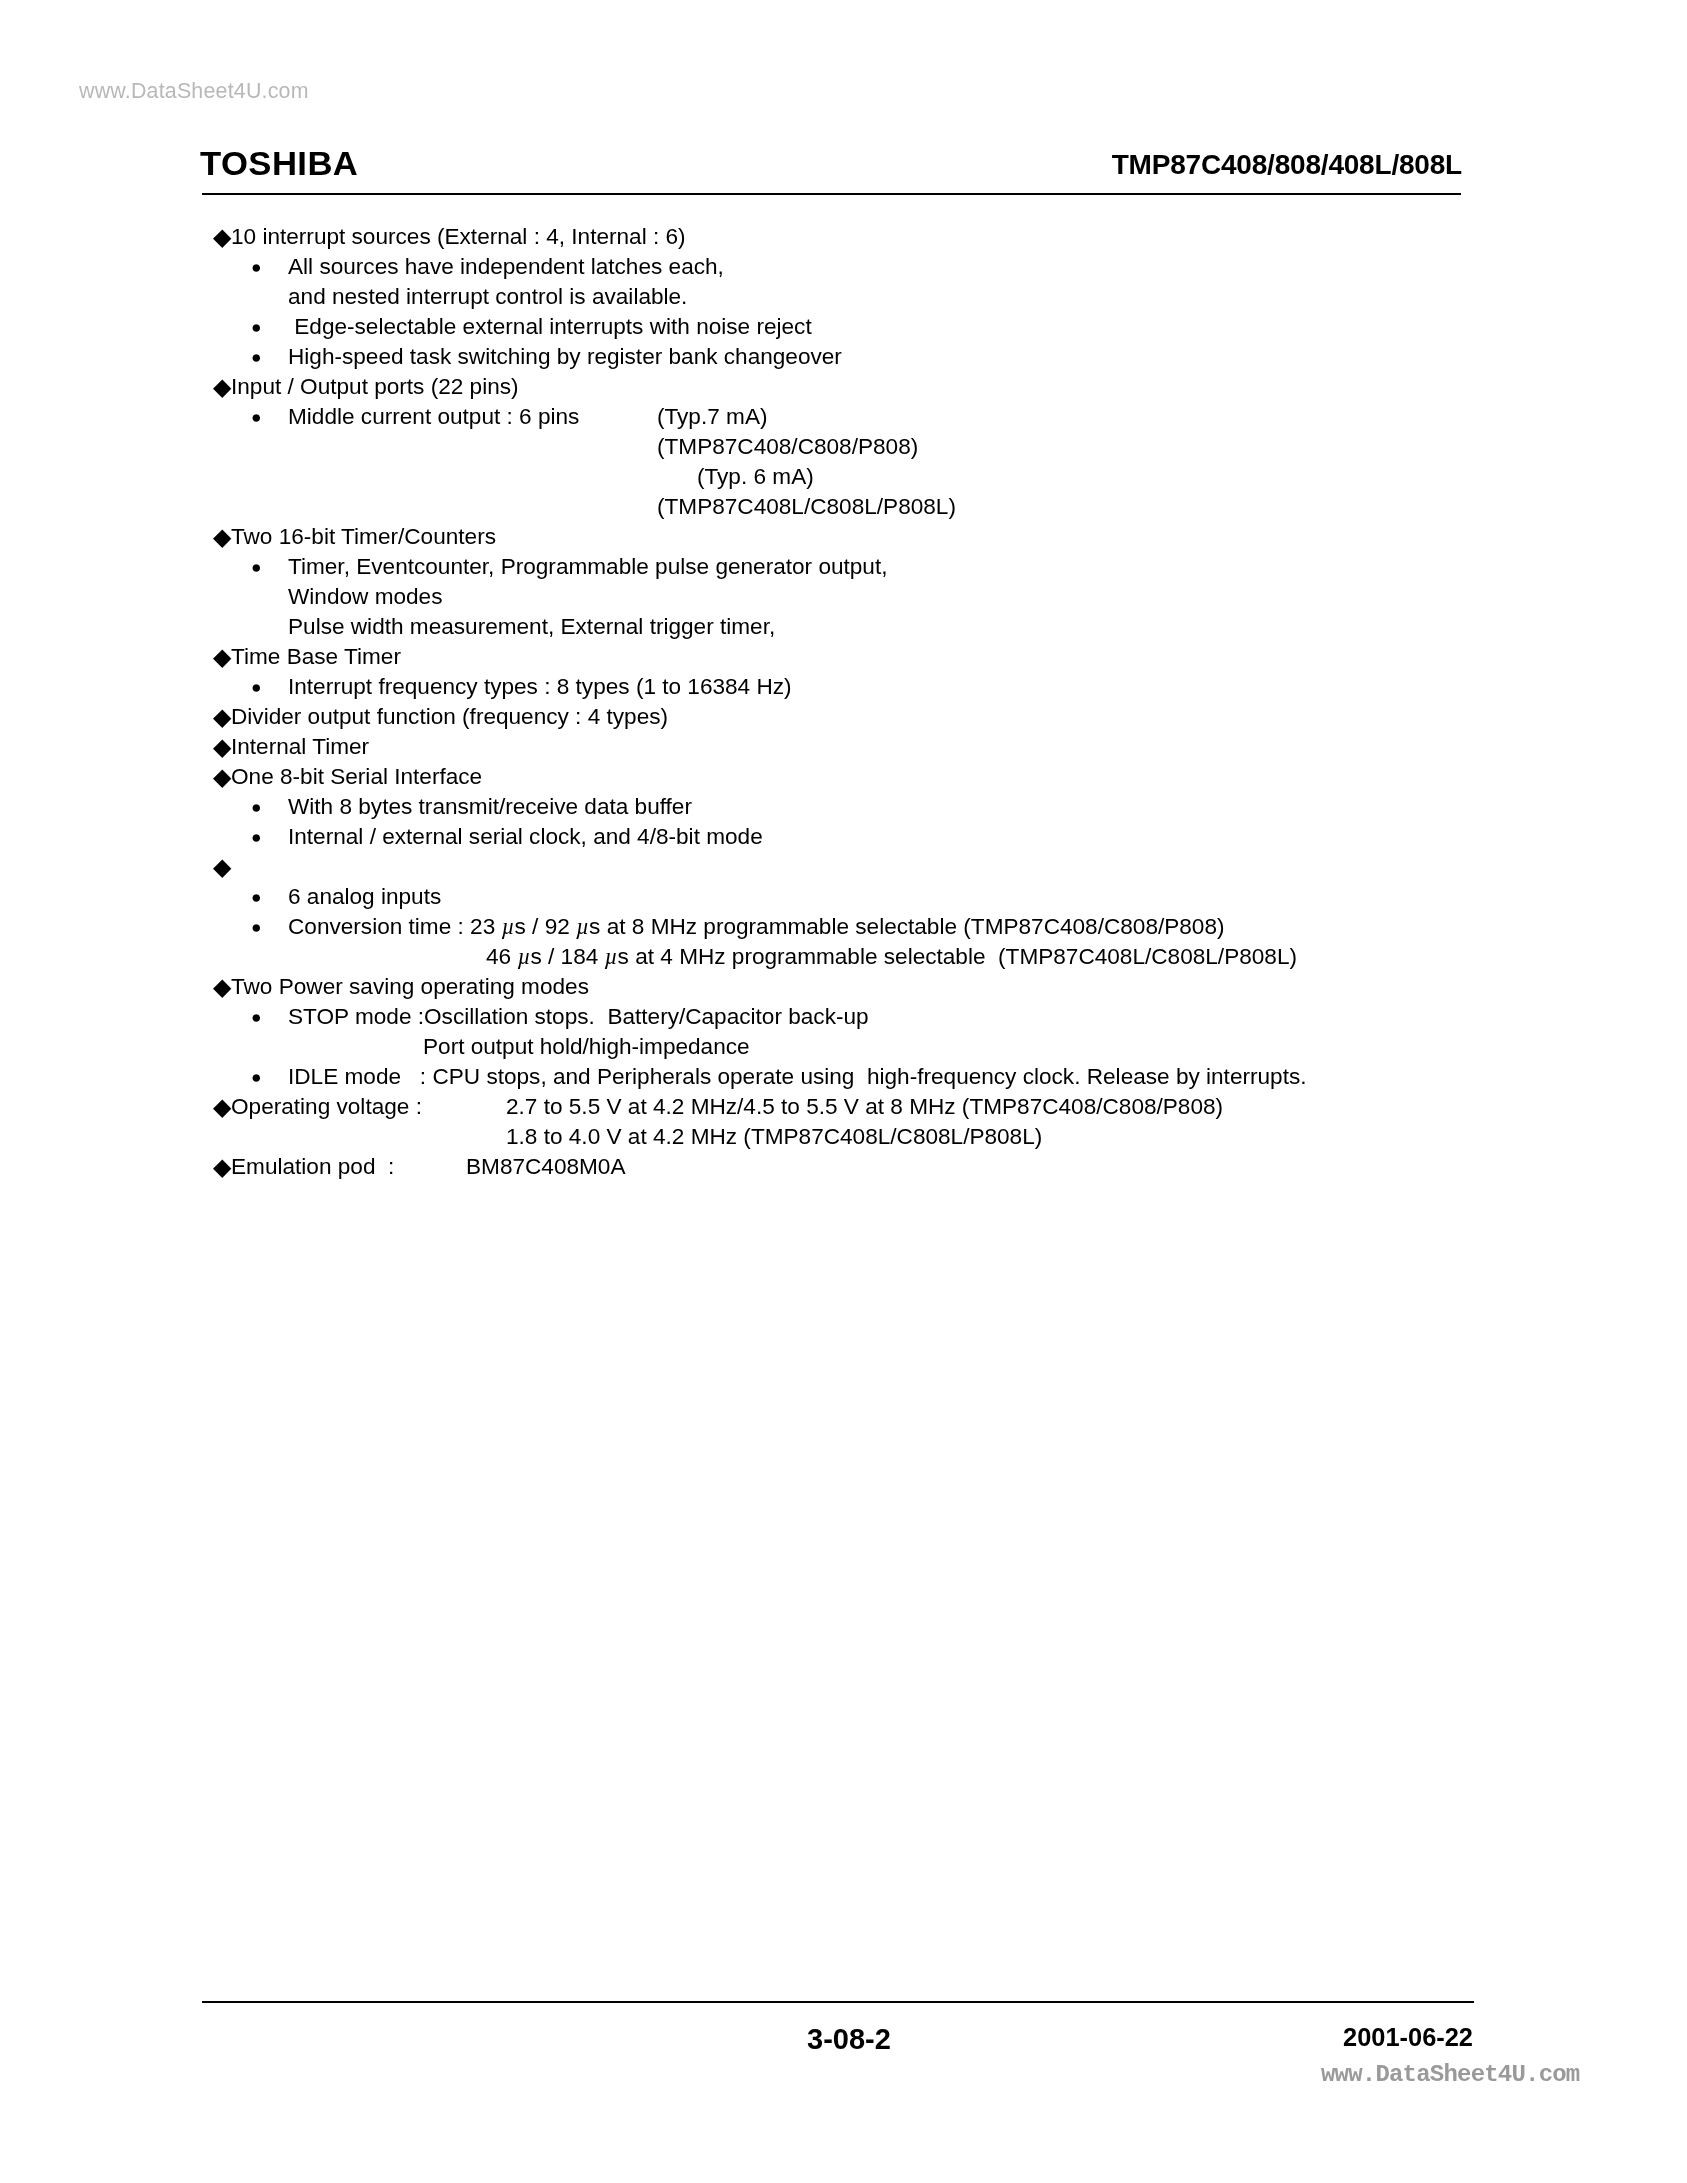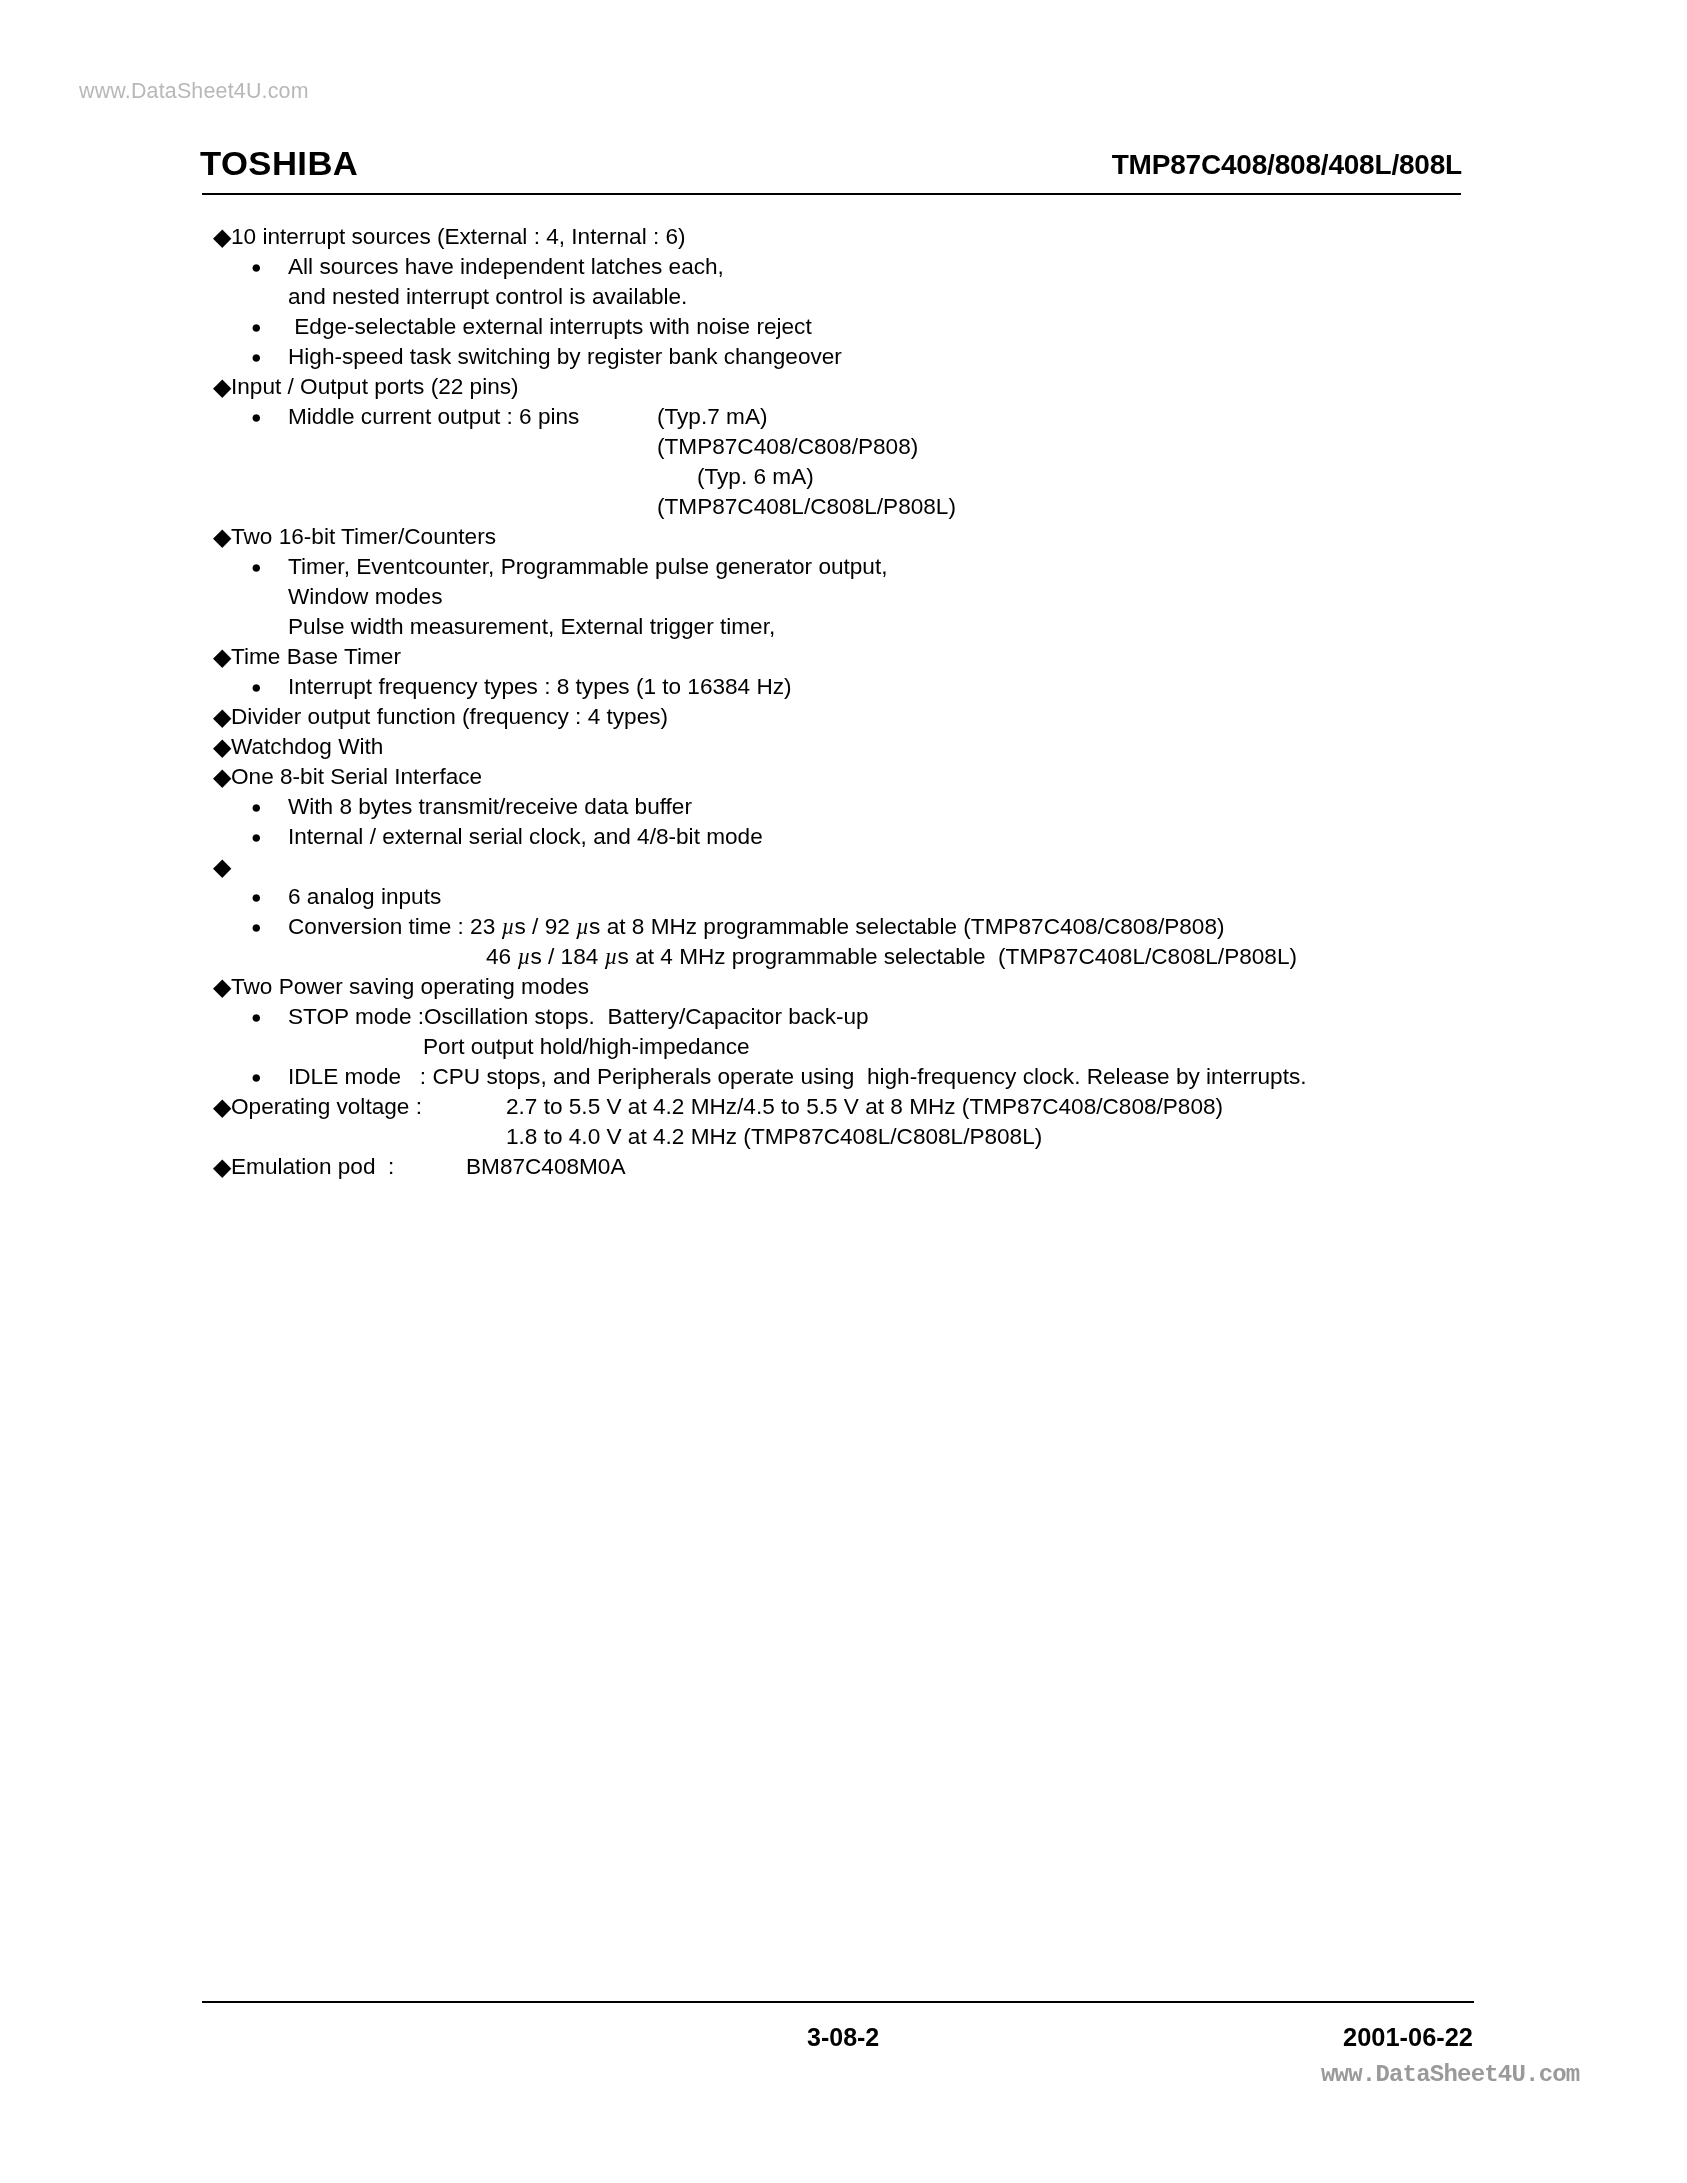--- a/index.html
+++ b/index.html
@@ -15,21 +15,21 @@
   .rule.top { left: 202px; top: 193px; width: 1259px; height: 2.4px; }
   .rule.bottom { left: 202px; top: 2001px; width: 1272px; height: 2.4px; }
   .content { position: absolute; left: 0; top: 222px; width: 1687px; }
   .line { position: relative; height: 30px; line-height: 30px; font-size: 22.6px; white-space: pre; }
   .line > span { position: absolute; top: 0; }
   .diamond { left: 213px; font-size: 24px; }
   .dot { left: 251px; font-size: 17.5px; }
   .l1 { left: 231px; }
   .l2 { left: 288px; }
   .mu { font-family: "Liberation Serif", serif; font-style: italic; }
-  .page-no { position: absolute; left: 807px; top: 2023px; font-size: 25px; font-weight: bold; }
+  .page-no { position: absolute; left: 807px; top: 2023px; font-size: 29px; font-weight: bold; }
   .date { position: absolute; right: 214px; top: 2023px; font-size: 25.4px; font-weight: bold; }
   .wm-bottom { position: absolute; left: 1321px; top: 2061px; font-size: 24px; font-weight: bold;
                color: #9a9a9a; font-family: "Liberation Mono", monospace; letter-spacing: -0.8px; }
 </style>
 </head>
 <body>
 
 <div class="wm-top">www.DataSheet4U.com</div>
 
 <div class="brand">TOSHIBA</div>
@@ -47,21 +47,21 @@
     <div class="line"><span style="left: 657px;">(TMP87C408/C808/P808)</span></div>
     <div class="line"><span style="left: 657px; margin-left: 40px;">(Typ. 6 mA)</span></div>
     <div class="line"><span style="left: 657px;">(TMP87C408L/C808L/P808L)</span></div>
     <div class="line"><span class="diamond">◆</span><span class="l1">Two 16-bit Timer/Counters</span></div>
     <div class="line"><span class="dot">●</span><span class="l2">Timer, Eventcounter, Programmable pulse generator output,</span></div>
     <div class="line"><span class="l2">Window modes</span></div>
     <div class="line"><span class="l2">Pulse width measurement, External trigger timer,</span></div>
     <div class="line"><span class="diamond">◆</span><span class="l1">Time Base Timer</span></div>
     <div class="line"><span class="dot">●</span><span class="l2">Interrupt frequency types : 8 types (1 to 16384 Hz)</span></div>
     <div class="line"><span class="diamond">◆</span><span class="l1">Divider output function (frequency : 4 types)</span></div>
-    <div class="line"><span class="diamond">◆</span><span class="l1">Watchdog With</span></div>
+    <div class="line"><span class="diamond">◆</span><span class="l1">Internal Timer</span></div>
     <div class="line"><span class="diamond">◆</span><span class="l1">One 8-bit Serial Interface</span></div>
     <div class="line"><span class="dot">●</span><span class="l2">With 8 bytes transmit/receive data buffer</span></div>
     <div class="line"><span class="dot">●</span><span class="l2">Internal / external serial clock, and 4/8-bit mode</span></div>
     <div class="line"><span class="diamond">◆</span></div>
     <div class="line"><span class="dot">●</span><span class="l2">6 analog inputs</span></div>
     <div class="line"><span class="dot">●</span><span class="l2">Conversion time : 23 <span class="mu">µ</span>s / 92 <span class="mu">µ</span>s at 8 MHz programmable selectable (TMP87C408/C808/P808)</span></div>
     <div class="line"><span class="l2" style="left: 486px;">46 <span class="mu">µ</span>s / 184 <span class="mu">µ</span>s at 4 MHz programmable selectable  (TMP87C408L/C808L/P808L)</span></div>
     <div class="line"><span class="diamond">◆</span><span class="l1">Two Power saving operating modes</span></div>
     <div class="line"><span class="dot">●</span><span class="l2">STOP mode :Oscillation stops.  Battery/Capacitor back-up</span></div>
     <div class="line"><span class="l2" style="left: 423px;">Port output hold/high-impedance</span></div>

